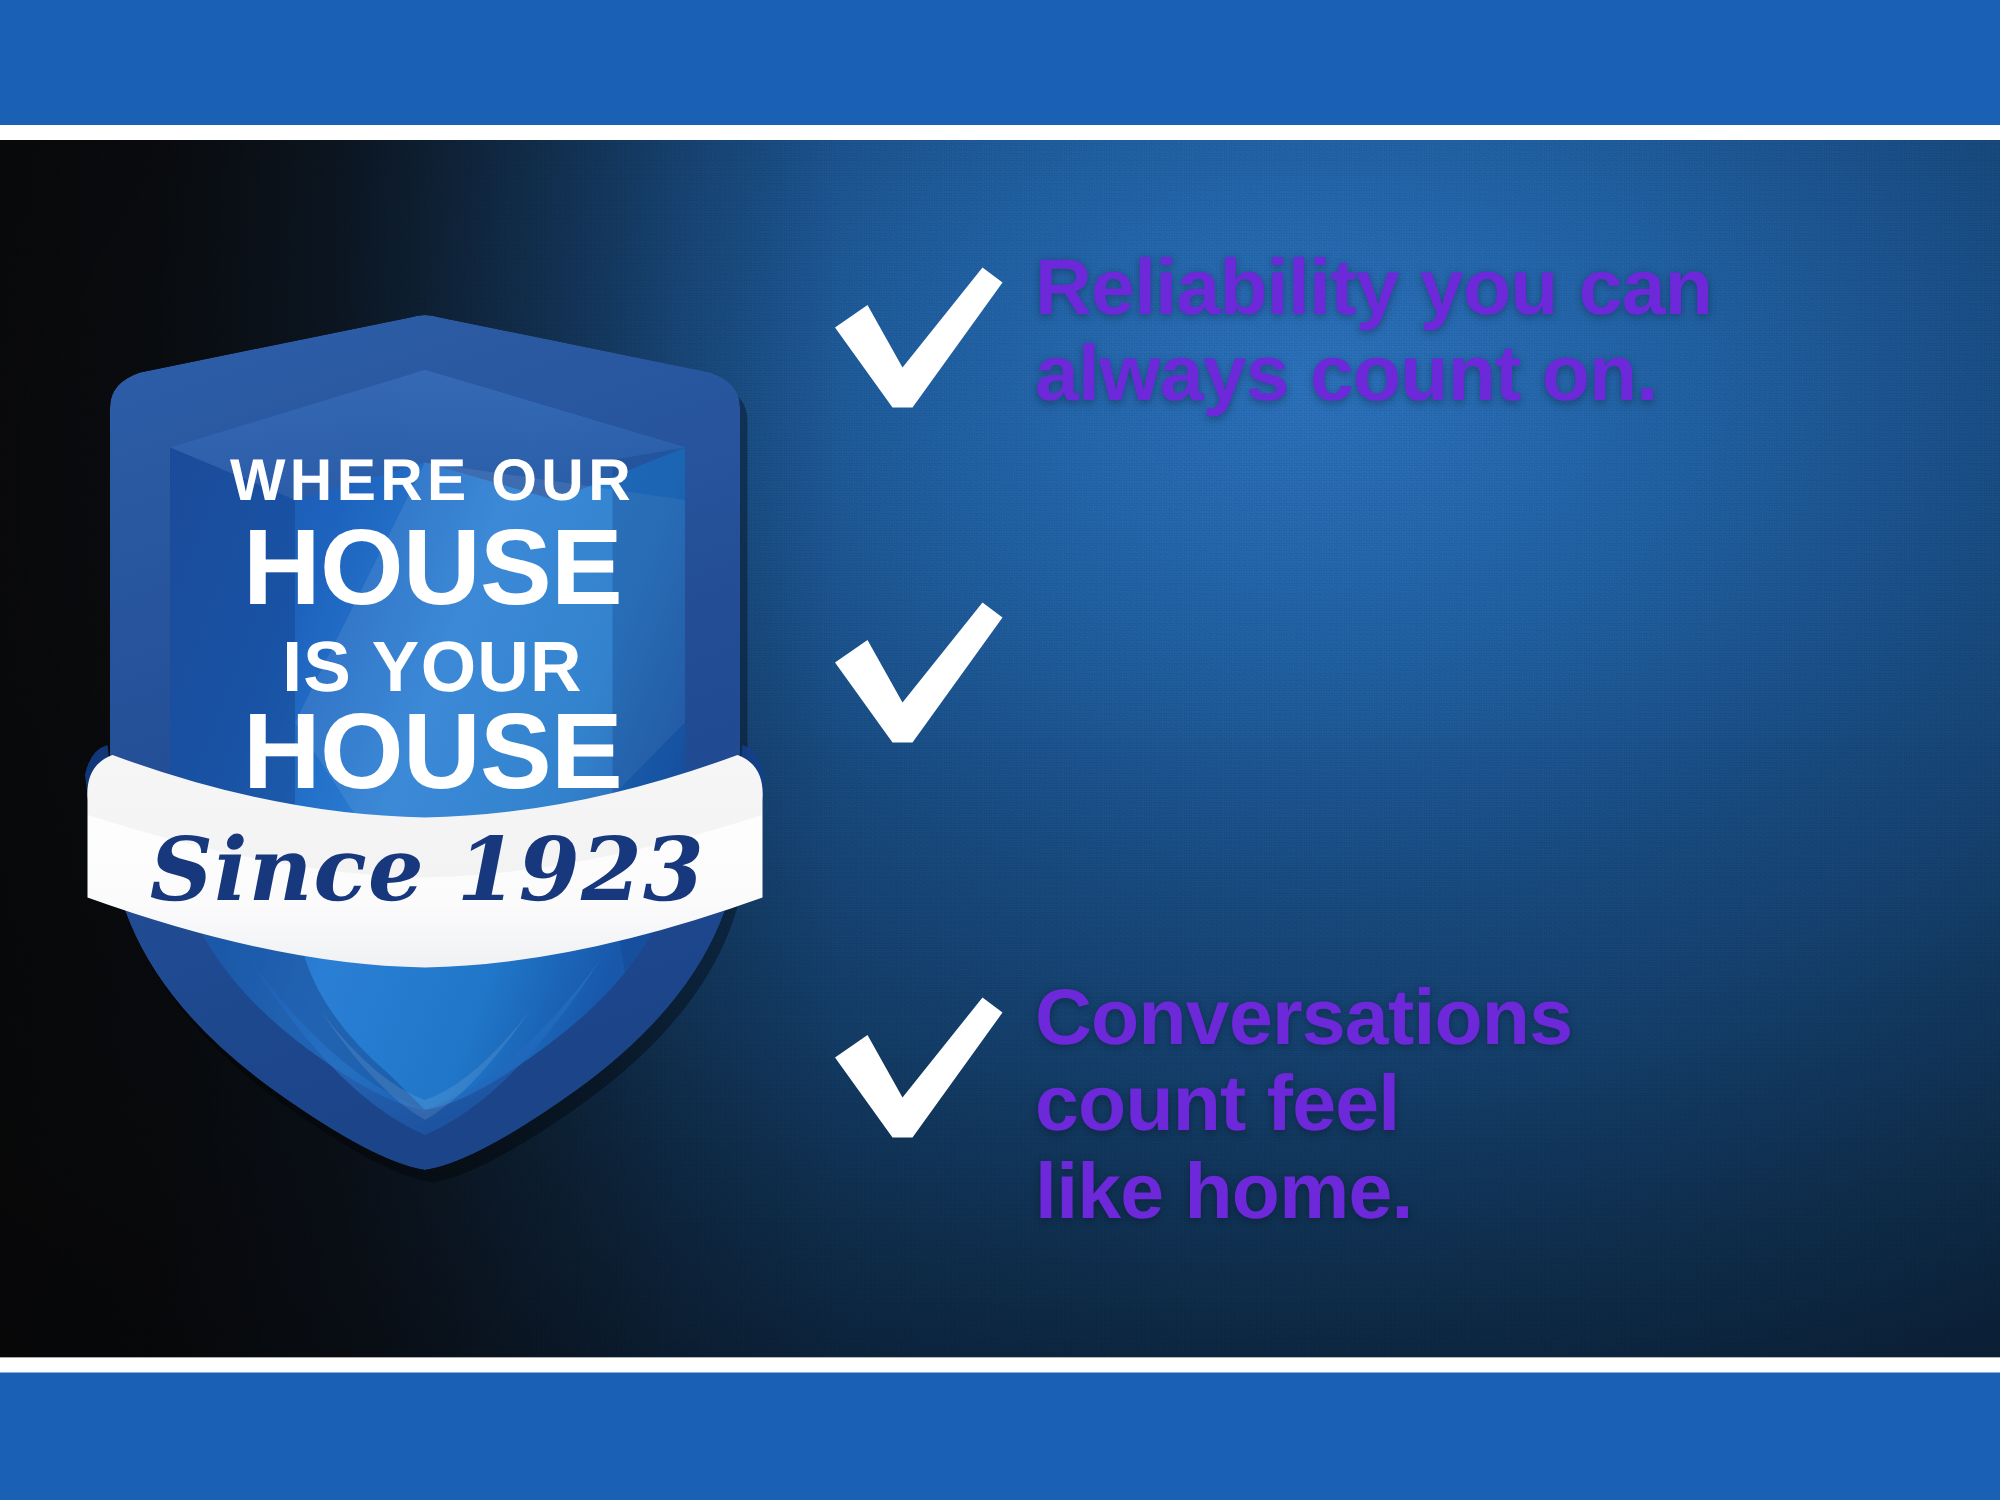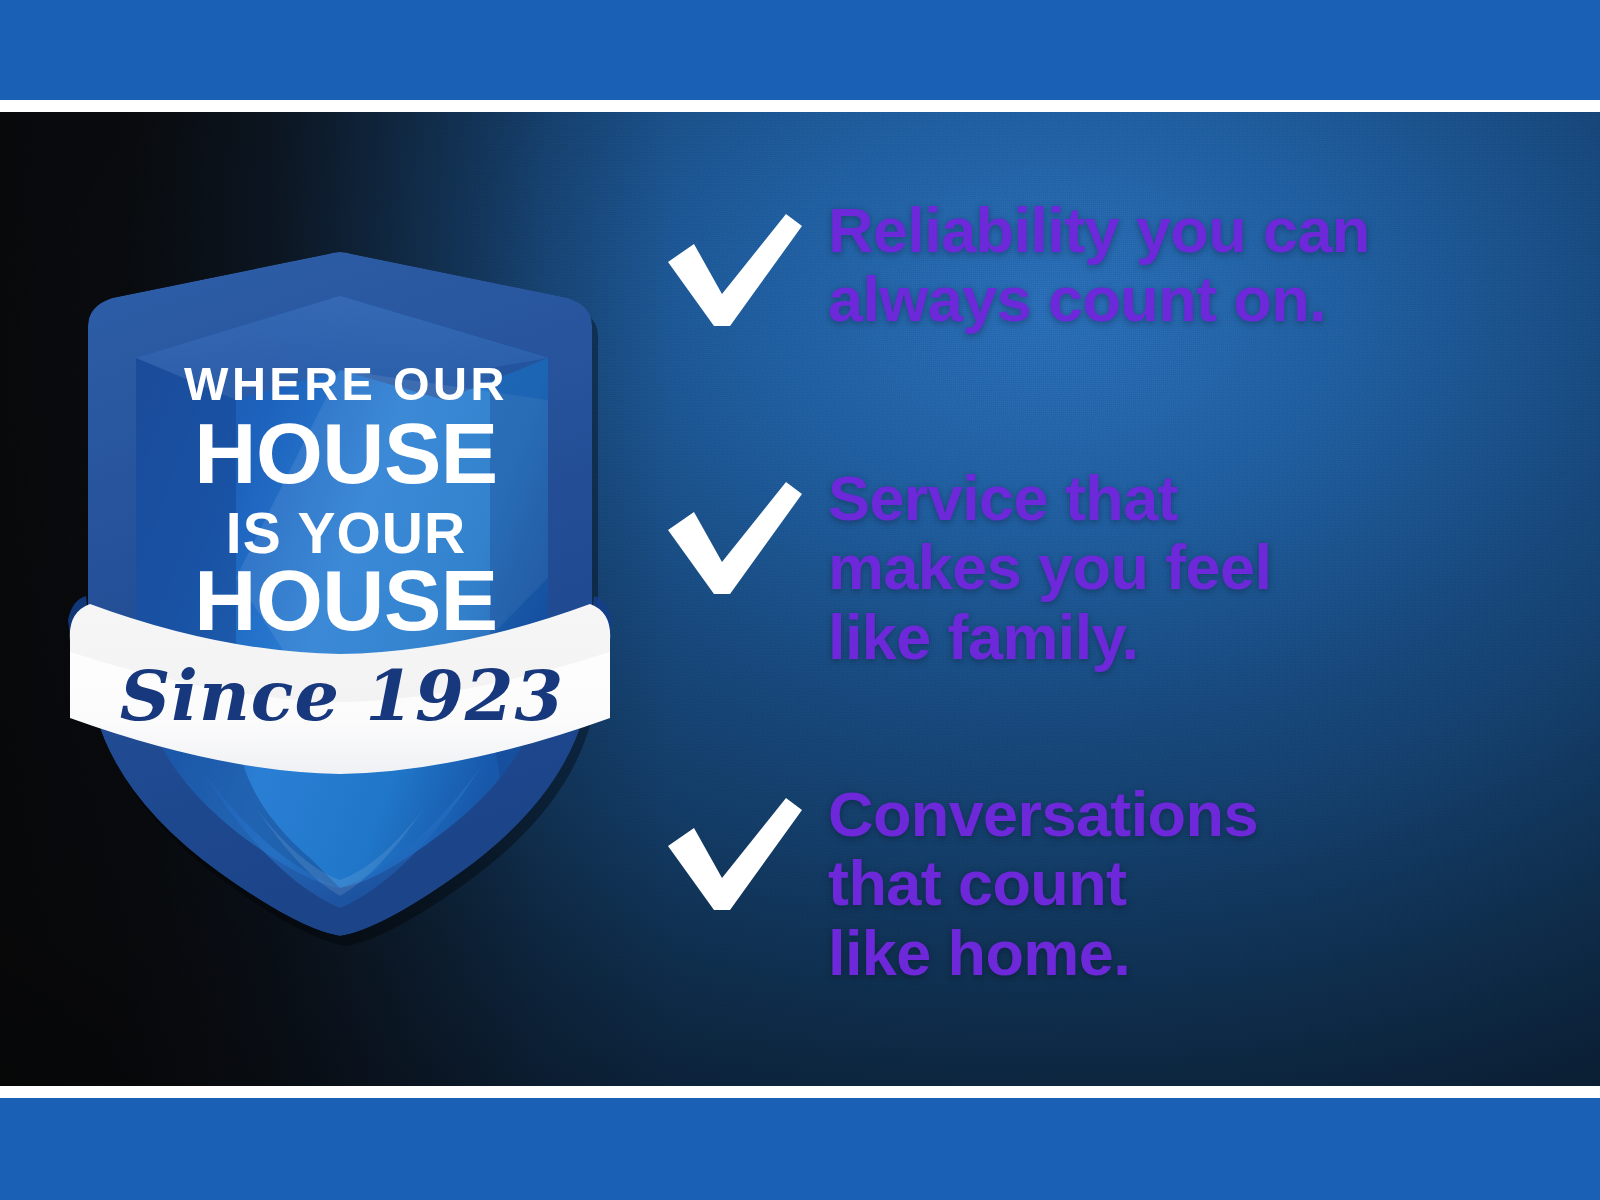--- a/index.html
+++ b/index.html
@@ -283,33 +283,30 @@
       <span class="bullet-text">Reliability you can
 always count on.</span>
     </div>
 
     <div class="bullet bullet-2">
       <span class="check">
         <svg viewBox="0 0 148 120" xmlns="http://www.w3.org/2000/svg">
           <path d="M8 52 L34 34 L62 84 L126 4 L142 16 L70 116 L54 116 Z" fill="#ffffff"></path>
         </svg>
       </span>
-      <span class="bullet-text">Service that
-makes you feel
-like family.</span>
     </div>
 
     <div class="bullet bullet-3">
       <span class="check">
         <svg viewBox="0 0 148 120" xmlns="http://www.w3.org/2000/svg">
           <path d="M8 52 L34 34 L62 84 L126 4 L142 16 L70 116 L54 116 Z" fill="#ffffff"></path>
         </svg>
       </span>
       <span class="bullet-text">Conversations
-that count
+count feel
 like home.</span>
     </div>
 
   </div>
 
   <div class="gap gap-bottom"></div>
   <div class="bar bar-bottom"></div>
 
 </div>
 

